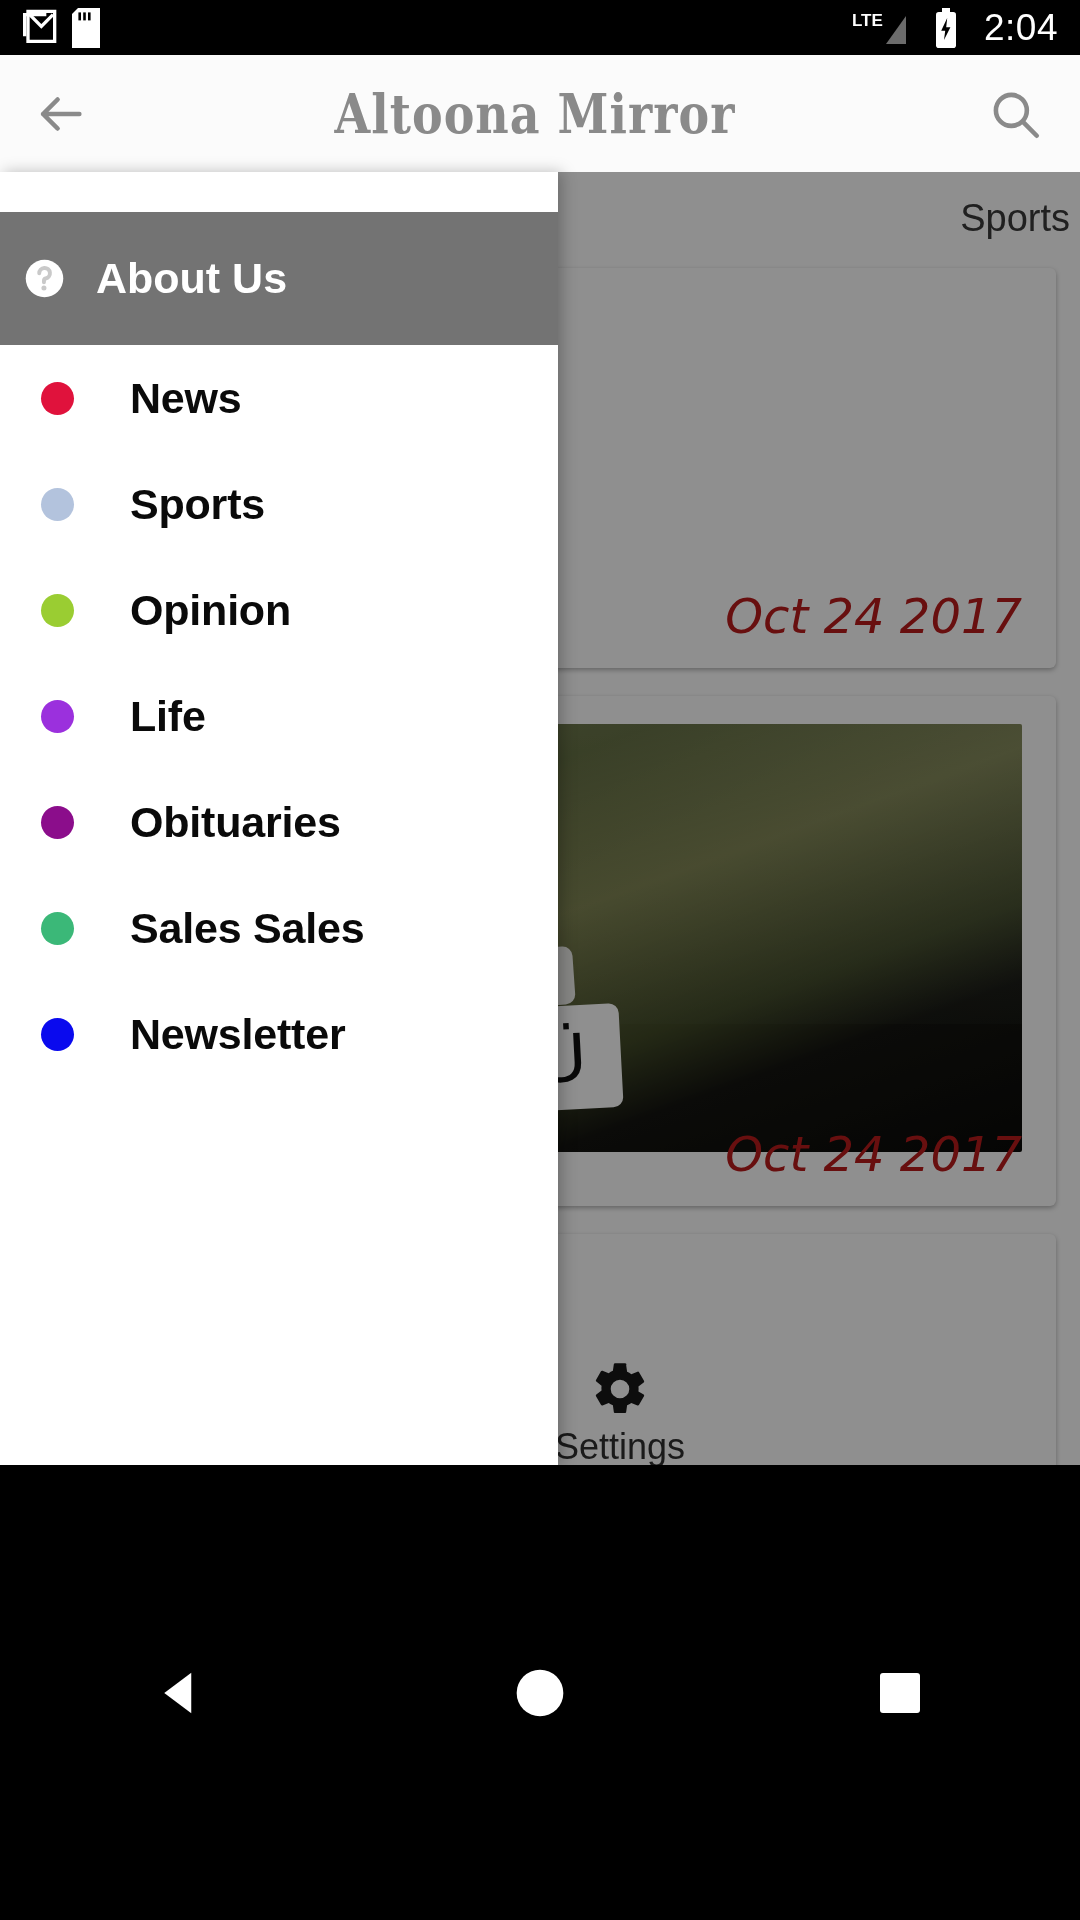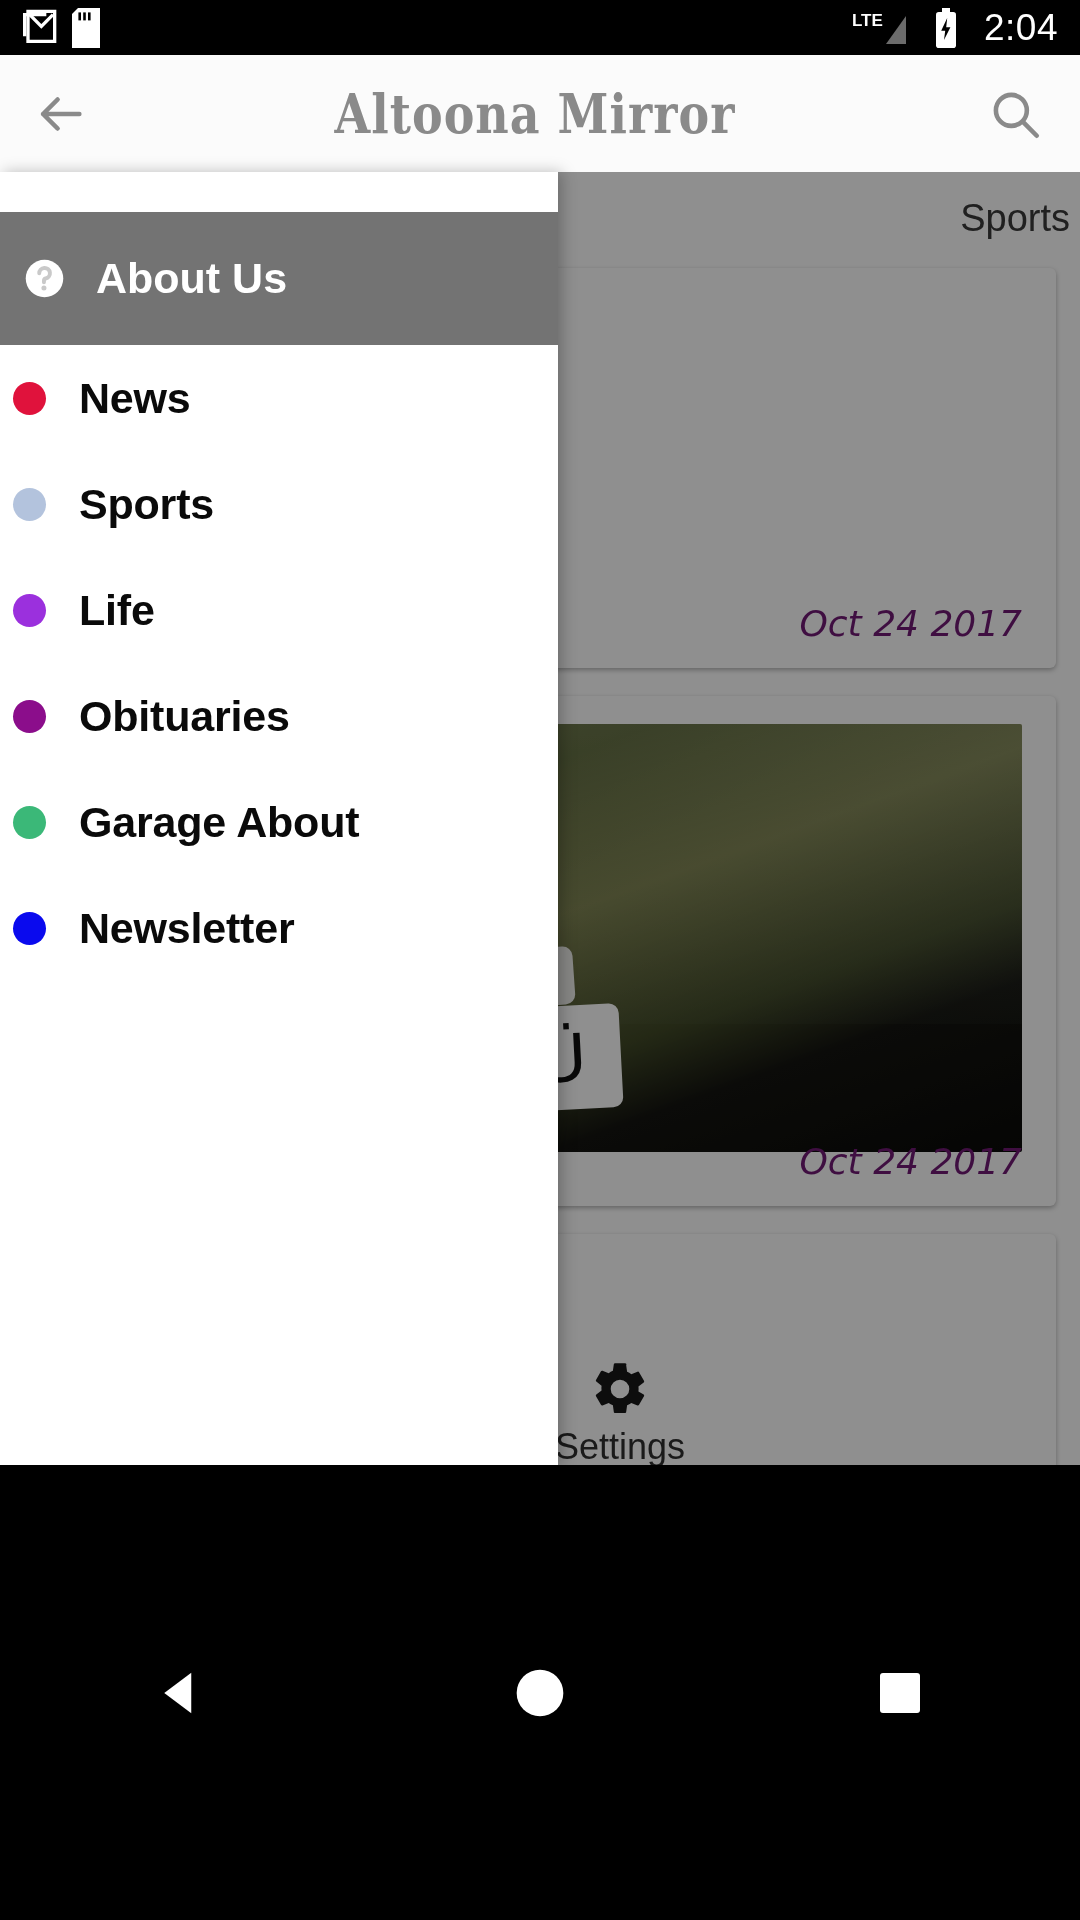--- a/index.html
+++ b/index.html
@@ -59,21 +59,21 @@
   .card-title {
     font-size:50px; font-weight:700; color:#101010;
     padding:30px 34px 0 34px; line-height:1.06;
   }
   .card-body {
     font-size:40px; color:#3b3b3b; line-height:1.30;
     padding:18px 34px 0 34px;
   }
   .card-date {
     position:absolute; right:34px; bottom:24px;
-    font-size:36px; font-style:italic; color:#701a75;
+    font-size:48px; font-style:italic; color:#b91c1c;
     font-family:"DejaVu Sans", sans-serif; font-weight:300;
   }
 
   .card-photo {
     position:absolute; left:34px; top:28px; right:34px; height:428px;
     border-radius:2px; overflow:hidden;
     background:linear-gradient(160deg,#6d7a3f 0%,#56612f 28%,#7b7f4a 48%,#3f4726 68%,#141410 78%,#0a0a08 100%);
   }
   .photo-glass {
     position:absolute; left:0; top:0; right:0; height:300px;
@@ -119,21 +119,21 @@
   }
   .drawer-header {
     position:absolute; left:0; top:40px; width:558px; height:133px;
     background:#737373; display:flex; align-items:center; padding-left:22px;
   }
   .drawer-header-label {
     color:#ffffff; font-size:43px; font-weight:700; margin-left:29px;
   }
   .drawer-list { position:absolute; left:0; top:173px; width:558px; }
   .drawer-item {
-    height:106px; display:flex; align-items:center; padding-left:13px;
+    height:106px; display:flex; align-items:center; padding-left:41px;gap:23px;
   }
   .dot { width:33px; height:33px; border-radius:50%; flex:0 0 33px; }
   .drawer-item-label {
     margin-left:33px; font-size:43px; font-weight:700; color:#0a0a0a;
     letter-spacing:-0.2px;
   }
 
   
   .navbar {
     position:absolute; left:0; bottom:0; width:1080px; height:455px;
@@ -252,35 +252,39 @@
       <div class="drawer-item">
         <span class="dot" style="background:#e0123c"></span>
         <span class="drawer-item-label">News</span>
       </div>
 
       <div class="drawer-item">
         <span class="dot" style="background:#b3c3dd"></span>
         <span class="drawer-item-label">Sports</span>
       </div>
 
+      <div class="drawer-item">
+        <span class="dot" style="background:#9acd32"></span>
+        <span class="drawer-item-label">Opinion</span>
+      </div>
 
       <div class="drawer-item">
         <span class="dot" style="background:#9b30dd"></span>
         <span class="drawer-item-label">Life</span>
       </div>
 
       <div class="drawer-item">
         <span class="dot" style="background:#8b0d8b"></span>
         <span class="drawer-item-label">Obituaries</span>
       </div>
 
 
       <div class="drawer-item">
         <span class="dot" style="background:#3bb878"></span>
-        <span class="drawer-item-label">Garage About</span>
+        <span class="drawer-item-label">Sales Sales</span>
       </div>
 
       <div class="drawer-item">
         <span class="dot" style="background:#0a0aee"></span>
         <span class="drawer-item-label">Newsletter</span>
       </div>
 
     </div>
   </div>
 

